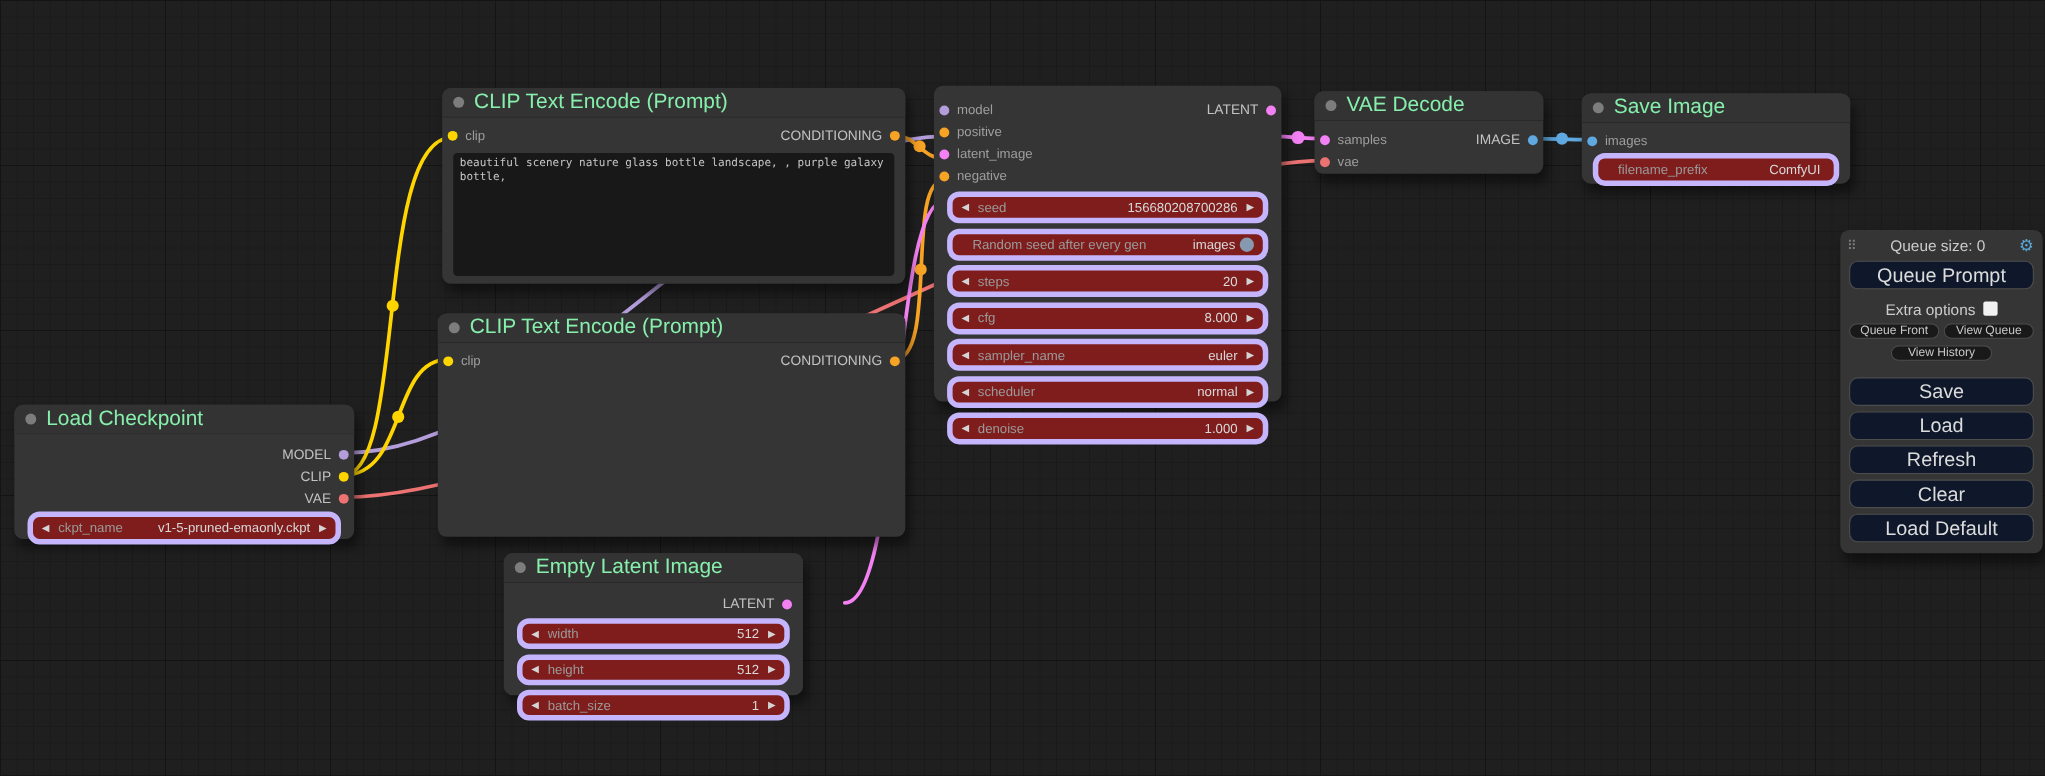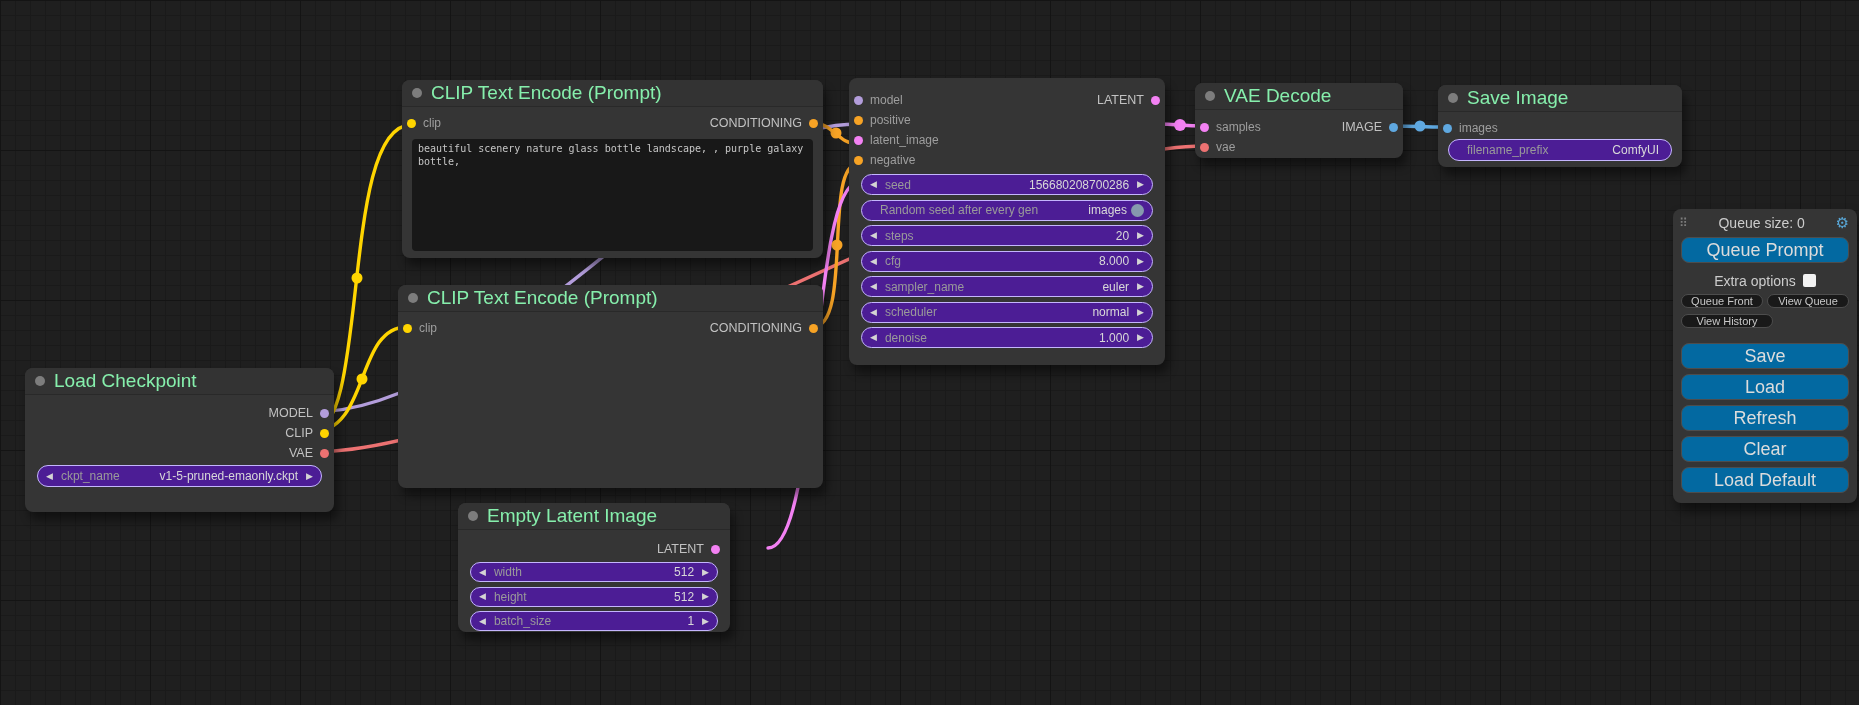--- a/index.html
+++ b/index.html
@@ -26,22 +26,22 @@
   .srow{display:flex;align-items:center;height:20px;padding:0 5px;color:#9e9e9e;font-size:12px;}
   .srow.out{justify-content:flex-end;}
   .srow.duo{justify-content:space-between;}
   .sgrp{display:flex;align-items:center;}
   .sdot{width:9px;height:9px;border-radius:50%;flex:none;}
   .ilabel{margin-left:7px;color:#9e9e9e;font-size:12px;white-space:nowrap;}
   .olabel{margin-right:7px;color:#c2c2c2;font-size:12.5px;white-space:nowrap;}
   .c-model{background:#b39ddb;}.c-clip{background:#ffd500;}.c-vae{background:#ed7272;}
   .c-cond{background:#f7a325;}.c-latent{background:#f381f3;}.c-image{background:#5fa8e0;}
 
-  .widget{display:flex;align-items:center;height:19px;margin:0 12px;background:#4c1d95;
-          border:1px solid #c4b5fd;border-radius:11px;padding:0 8px;font-size:12px;}
+  .widget{display:flex;align-items:center;height:19px;margin:0 12px;background:#7f1d1d;
+          border:5px solid #c4b5fd;border-radius:11px;padding:0 8px;font-size:12px;}
   .widget+.widget{margin-top:4.5px;}
   .warrow{color:#d4d4d4;font-size:9px;flex:none;line-height:1;}
   .wlabel{color:#9a9a9a;margin:0 8px;margin-right:auto;white-space:nowrap;}
   .wvalue{color:#d8d8d8;margin-right:8px;white-space:nowrap;}
   .widget.plain .wlabel{margin-left:10px;}
   .widget.plain .wvalue{margin-right:4px;}
   .togglecircle{width:13px;height:13px;border-radius:50%;background:#8699ae;flex:none;}
 
   .ntext{margin:6px 10px 0;background:#181818;border-radius:4px;padding:3px 6px;
          font-family:"DejaVu Sans Mono",monospace;font-size:10px;line-height:13px;
@@ -49,31 +49,31 @@
 
   
   #qpanel{position:absolute;z-index:3;left:1673px;top:209px;width:184px;height:294px;
           background:#353535;border-radius:8px;box-shadow:4px 8px 12px rgba(0,0,0,.5);
           box-sizing:border-box;padding:0 8px;}
   .qhead{height:28px;display:flex;align-items:center;}
   .qdrag{color:#7d7d7d;font-size:12px;flex:none;margin-left:-2px;}
   .qsize{flex:1;text-align:center;color:#cccccc;font-size:14px;}
   .qgear{color:#58a6d6;font-size:15px;flex:none;cursor:pointer;}
   .qbtn{display:flex;align-items:center;justify-content:center;height:26px;
-        background:#0369a1;border:1px solid #4d4d4d;border-radius:8px;
+        background:#0f172a;border:1px solid #4d4d4d;border-radius:8px;
         color:#dcdcdc;font-size:18px;box-sizing:border-box;}
   .qbtn+.qbtn{margin-top:5px;}
   .qextra{display:flex;align-items:center;justify-content:center;height:15px;
           margin-top:10px;color:#cccccc;font-size:14px;}
   .qcheck{width:13px;height:13px;background:#f2f2f2;border-radius:2px;margin-left:7px;flex:none;}
   .qsmallrow{display:flex;gap:4px;margin-top:6px;}
   .qsmall{flex:1;display:flex;align-items:center;justify-content:center;height:14px;
           background:#191919;border:1px solid #4d4d4d;border-radius:8px;
           color:#c8c8c8;font-size:11px;box-sizing:border-box;white-space:nowrap;}
-  .qhistoryrow{display:flex;justify-content:flex-start;margin-top:6px;}
+  .qhistoryrow{display:flex;justify-content:center;margin-top:6px;}
   .qhistoryrow .qsmall{flex:none;width:92px;}
   .qmainbtns{margin-top:15px;}
 </style>
 </head>
 <body>
 
 <div id="canvas">
 
   <svg class="wires" width="1859" height="705">
     <path d="M312,412 C500,412 680,124 858,124" stroke="#b39ddb"></path>
@@ -87,21 +87,21 @@
     <path d="M1393,126 C1419,126 1419,127 1447,127" stroke="#5fa8e0"></path>
     <circle cx="357" cy="278" r="5.5" fill="#ffd500"></circle>
     <circle cx="362" cy="379" r="5.5" fill="#ffd500"></circle>
     <circle cx="836" cy="133" r="5.5" fill="#f7a325"></circle>
     <circle cx="837" cy="245" r="5.5" fill="#f7a325"></circle>
     <circle cx="814" cy="366" r="5.5" fill="#f381f3"></circle>
     <circle cx="1180" cy="125" r="6" fill="#f381f3"></circle>
     <circle cx="1420" cy="126" r="5.5" fill="#5fa8e0"></circle>
   </svg>
 
-  <div class="node" style="left:25px;top:368px;width:309px;height:144px;">
+  <div class="node" style="left:13px;top:368px;width:309px;height:122px;">
     <div class="ntitle">
       <span class="tdot"></span>
       <span class="ttext">Load Checkpoint</span>
     </div>
     <div style="height:8px;"></div>
     <div class="srow out">
       <span class="olabel">MODEL</span>
       <span class="sdot c-model"></span>
     </div>
     <div class="srow out">

